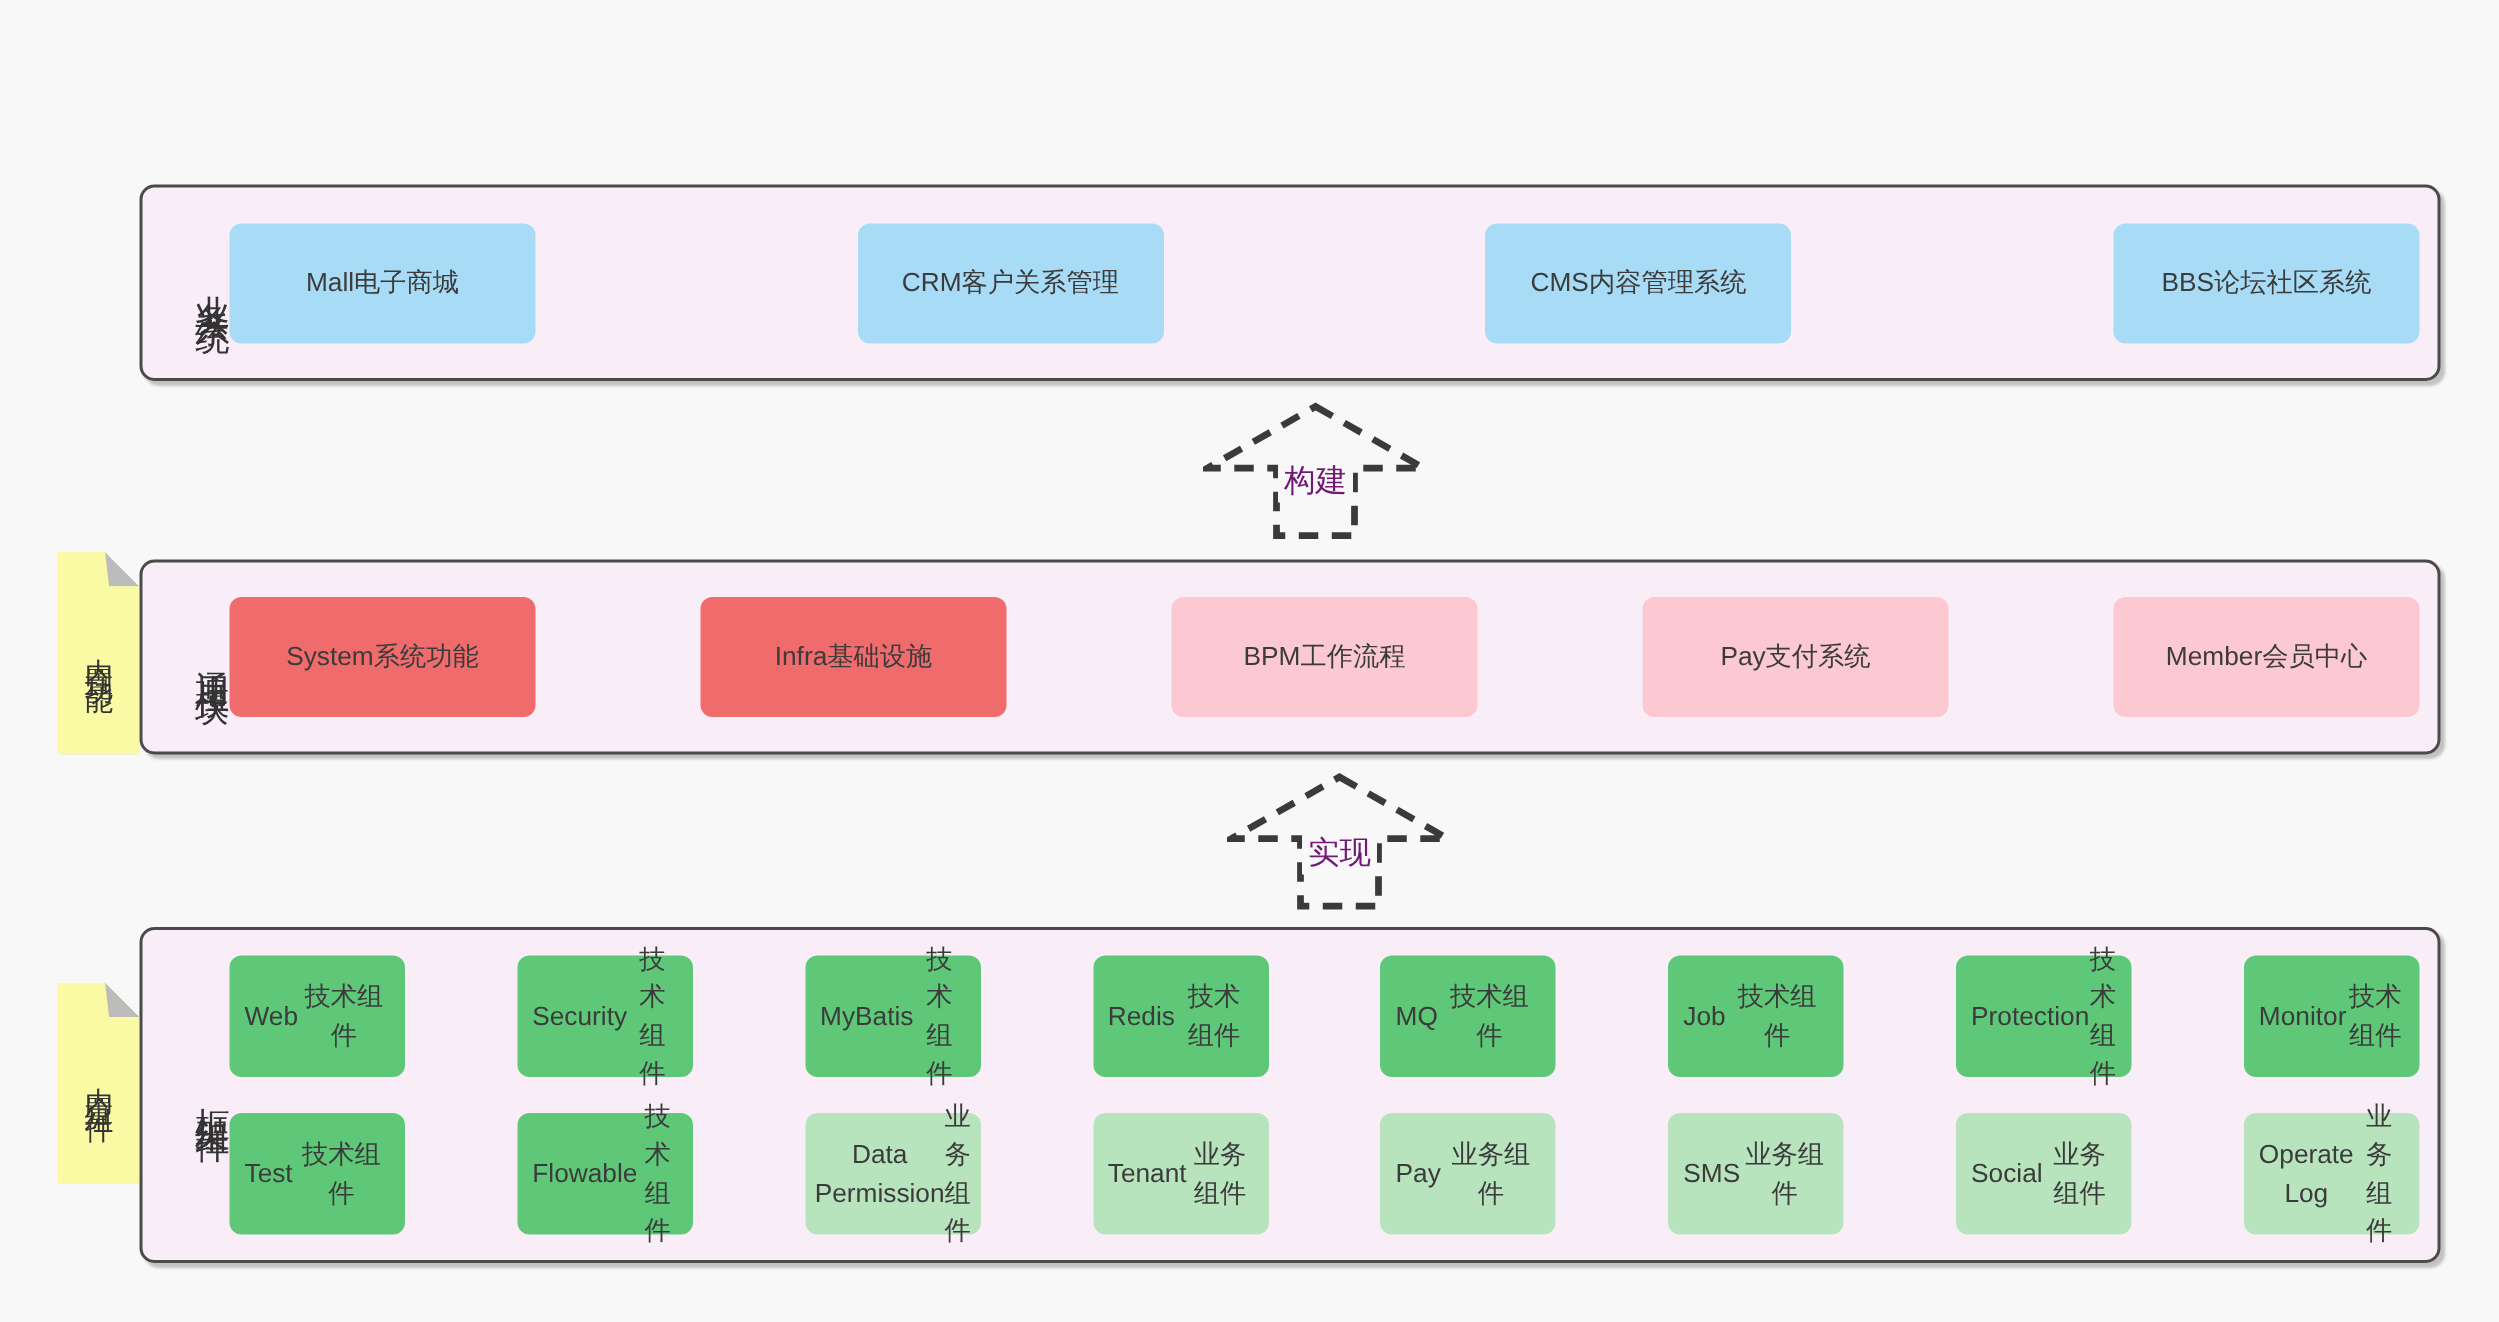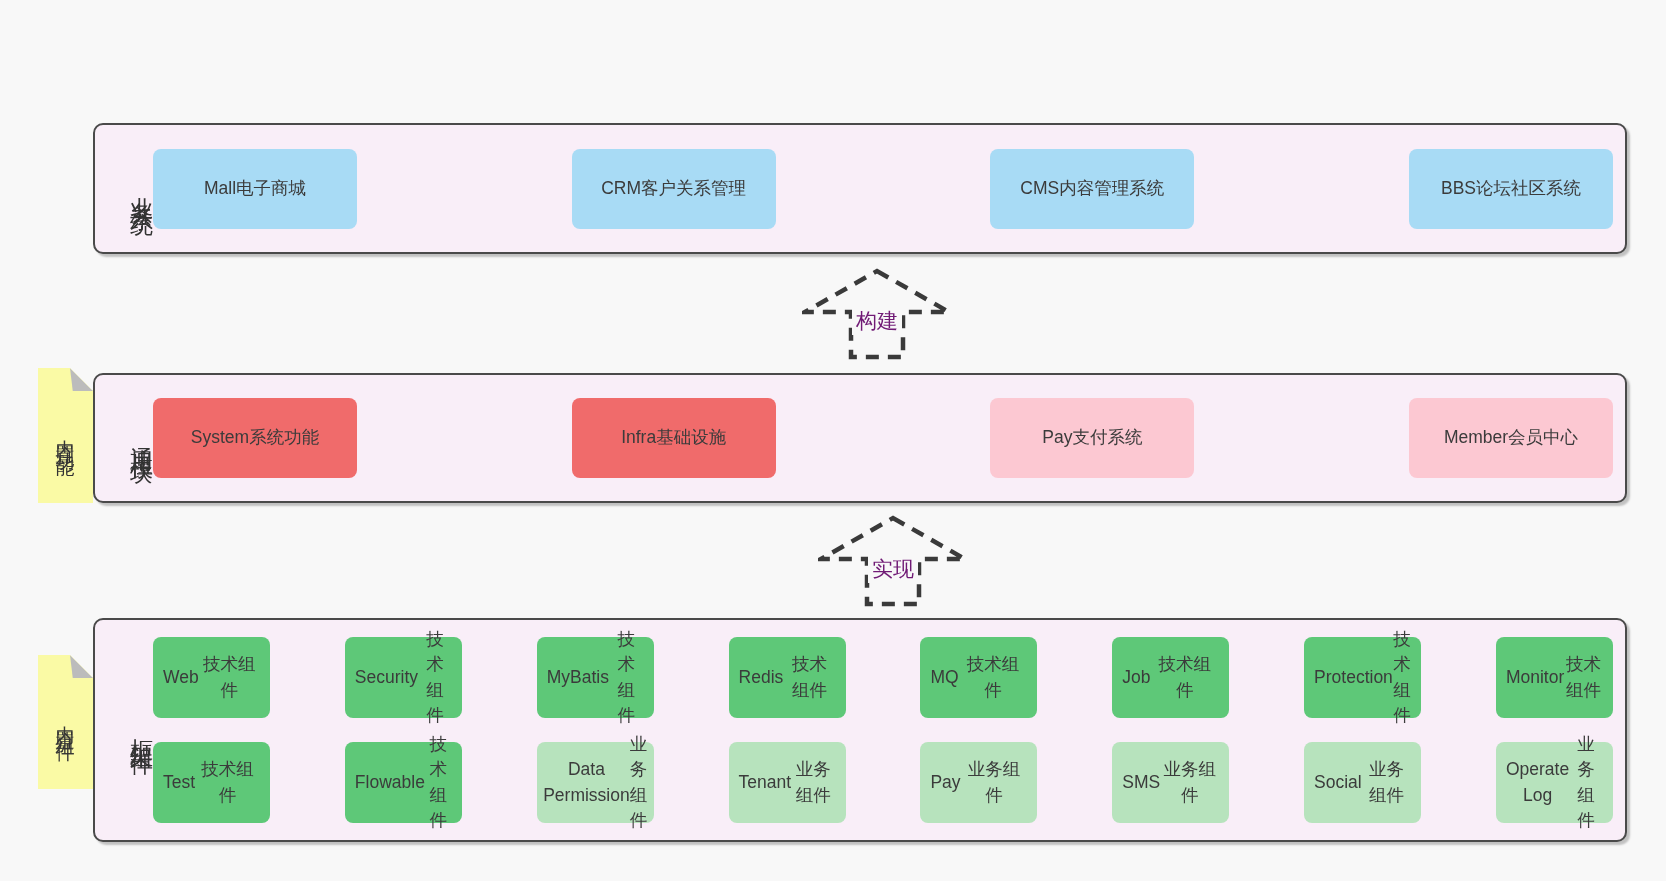--- a/index.html
+++ b/index.html
@@ -112,20 +112,24 @@
     <div class="box-row row-6">
       <div class="box red">
         <span>System</span>
         <span>系统功能</span>
       </div>
       <div class="box red">
         <span>Infra</span>
         <span>基础设施</span>
       </div>
       <div class="box pink">
+        <span>BPM</span>
+        <span>工作流程</span>
+      </div>
+      <div class="box pink">
         <span>Pay</span>
         <span>支付系统</span>
       </div>
       <div class="box pink">
         <span>Member</span>
         <span>会员中心</span>
       </div>
     </div>
   </div>
 </div>

